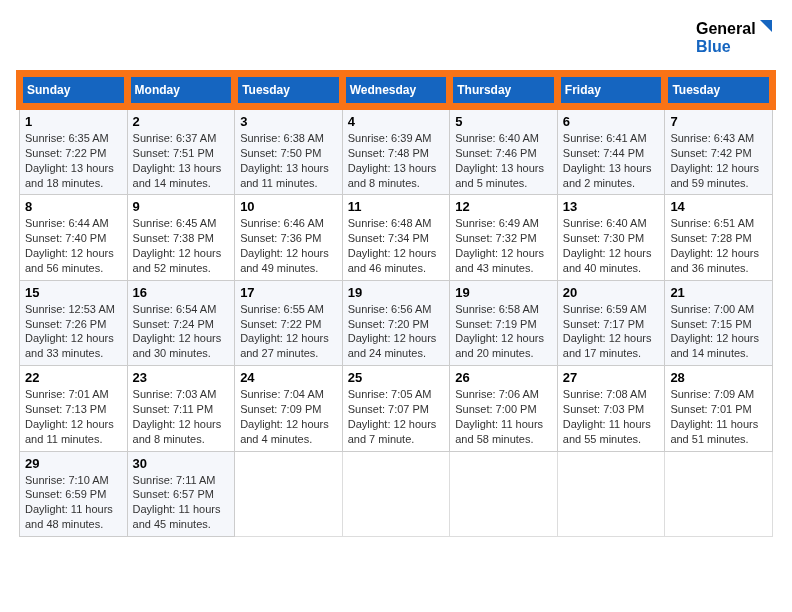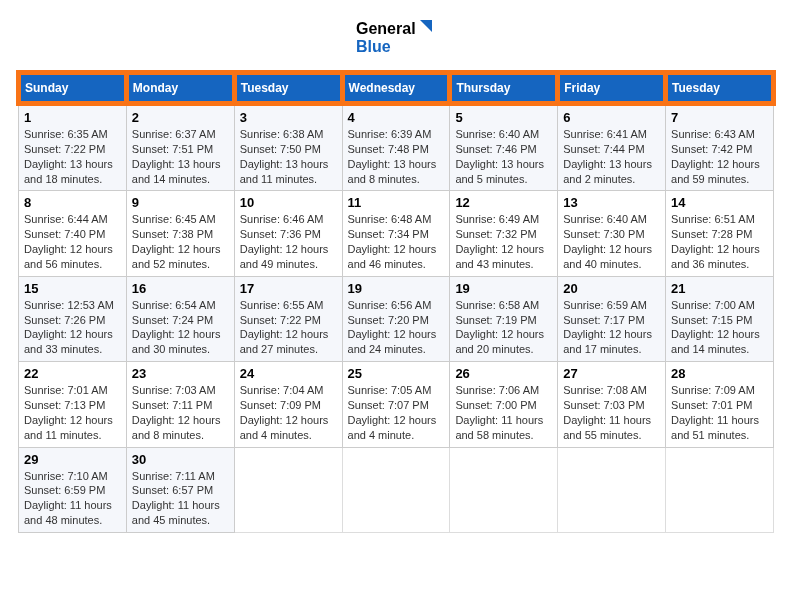--- a/index.html
+++ b/index.html
@@ -5,21 +5,21 @@
     * { box-sizing: border-box; margin: 0; padding: 0; }
     body {
       font-family: Arial, sans-serif;
       background: #fff;
       width: 792px;
       min-height: 612px;
       padding: 16px;
     }
     .header-area {
       display: flex;
-      justify-content: center;
+      justify-content: flex-end;
       align-items: flex-start;
       margin-bottom: 10px;
     }
     .logo {
       display: flex;
       align-items: center;
       gap: 4px;
     }
     .title-area {
       text-align: right;
@@ -38,21 +38,21 @@
       border-collapse: collapse;
       font-size: 11px;
     }
     thead tr th {
       background-color: #1565c0;
       color: #fff;
       font-size: 12px;
       font-weight: bold;
       padding: 6px 4px;
       text-align: left;
-      border: 5px solid #f97316;
+      border: 7px solid #f97316;
     }
     tbody tr td {
       border: 1px solid #ccc;
       padding: 4px 5px;
       vertical-align: top;
       width: 14.28%;
       min-height: 70px;
     }
     tbody tr:nth-child(odd) td {
       background-color: #f5f7fb;
@@ -253,21 +253,21 @@
         <td>
           <span class="day-num">24</span>
           <div class="cell-text">Sunrise: 7:04 AM</div>
           <div class="cell-text">Sunset: 7:09 PM</div>
           <div class="cell-text">Daylight: 12 hours and 4 minutes.</div>
         </td>
         <td>
           <span class="day-num">25</span>
           <div class="cell-text">Sunrise: 7:05 AM</div>
           <div class="cell-text">Sunset: 7:07 PM</div>
-          <div class="cell-text">Daylight: 12 hours and 4 minute.</div>
+          <div class="cell-text">Daylight: 12 hours and 7 minute.</div>
         </td>
         <td>
           <span class="day-num">26</span>
           <div class="cell-text">Sunrise: 7:06 AM</div>
           <div class="cell-text">Sunset: 7:00 PM</div>
           <div class="cell-text">Daylight: 11 hours and 58 minutes.</div>
         </td>
         <td>
           <span class="day-num">27</span>
           <div class="cell-text">Sunrise: 7:08 AM</div>

